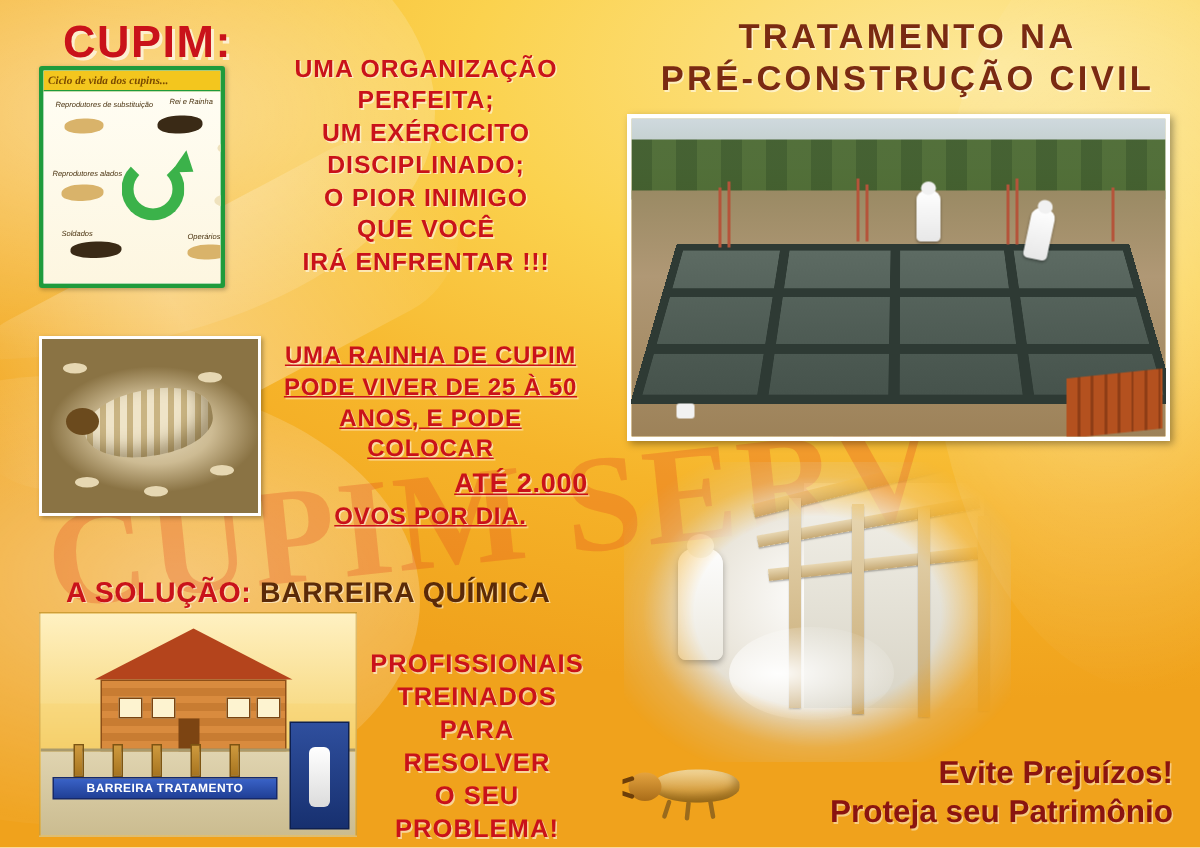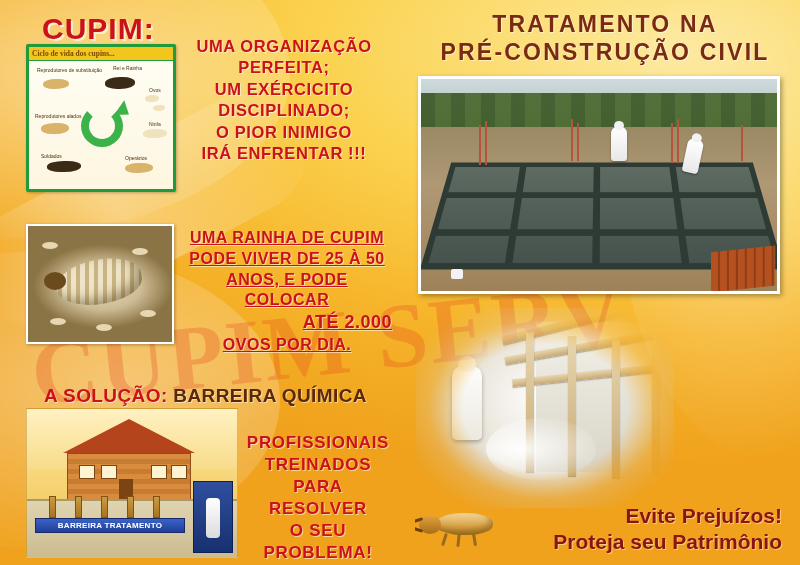--- a/index.html
+++ b/index.html
@@ -133,25 +133,26 @@
 
   
   .frame {
     position: absolute;
     overflow: hidden;
   }
 
   
   #img-ciclo-vida {
     left: 26px; top: 44px;
-    width: 150px; height: 148px;
+    width: 124px; height: 148px;
     background: #ffffff;
     border: 3px solid #1f9b3c;
     border-radius: 2px;
     box-shadow: 1px 1px 3px rgba(0,0,0,0.25);
+    font-style: italic;
   }
   #img-ciclo-vida .cv-title {
     background: #f3c61e;
     color: #7a4a00;
     font-size: 7.5px;
     font-weight: bold;
     padding: 2px 3px;
     border-bottom: 1px solid #1f9b3c;
     font-family: "Liberation Serif", serif;
   }
@@ -400,20 +401,21 @@
     <div>TRATAMENTO NA</div>
     <div>PRÉ-CONSTRUÇÃO CIVIL</div>
   </div>
 
   <div class="red-block" id="text-organizacao">
     <div>UMA ORGANIZAÇÃO</div>
     <div>PERFEITA;</div>
     <div>UM EXÉRCICITO</div>
     <div>DISCIPLINADO;</div>
     <div>O PIOR INIMIGO</div>
+    <div>QUE VOCÊ</div>
     <div>IRÁ ENFRENTAR !!!</div>
   </div>
 
   <div class="red-block" id="text-rainha">
     <div>UMA RAINHA DE CUPIM</div>
     <div>PODE VIVER DE 25 À 50</div>
     <div>ANOS, E PODE COLOCAR</div>
     <div class="big">ATÉ 2.000</div>
     <div>OVOS POR DIA.</div>
   </div>

